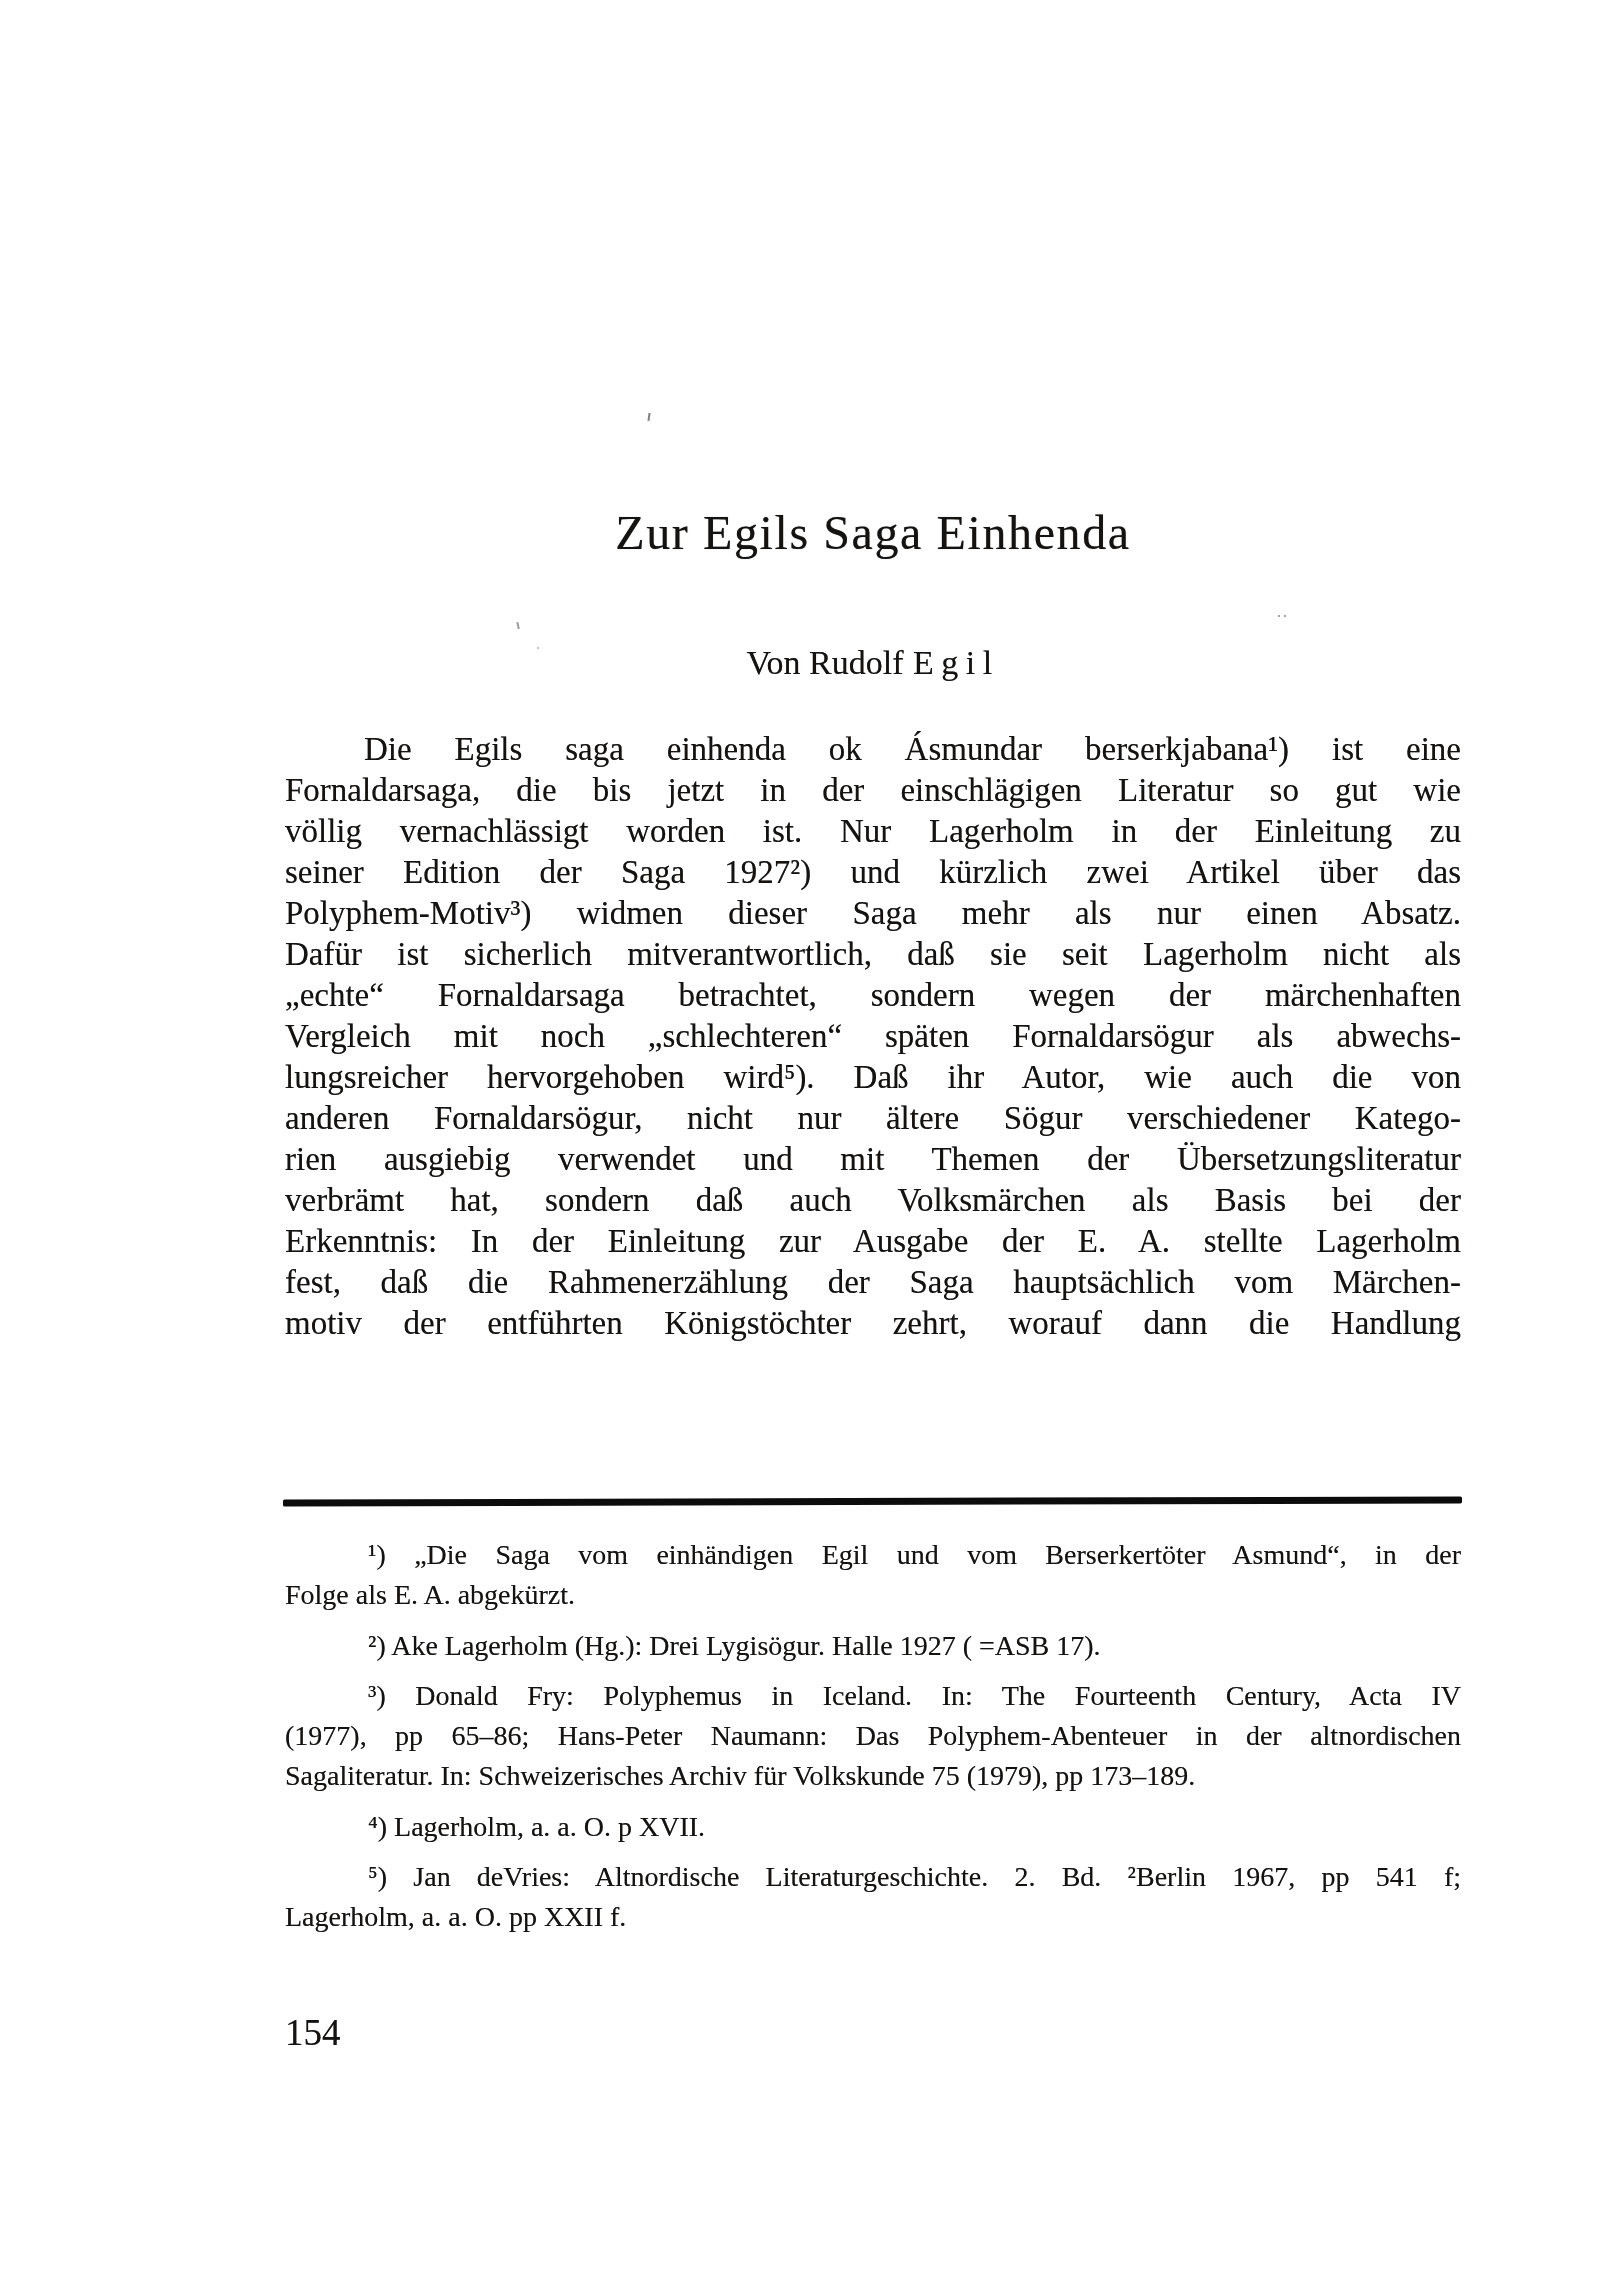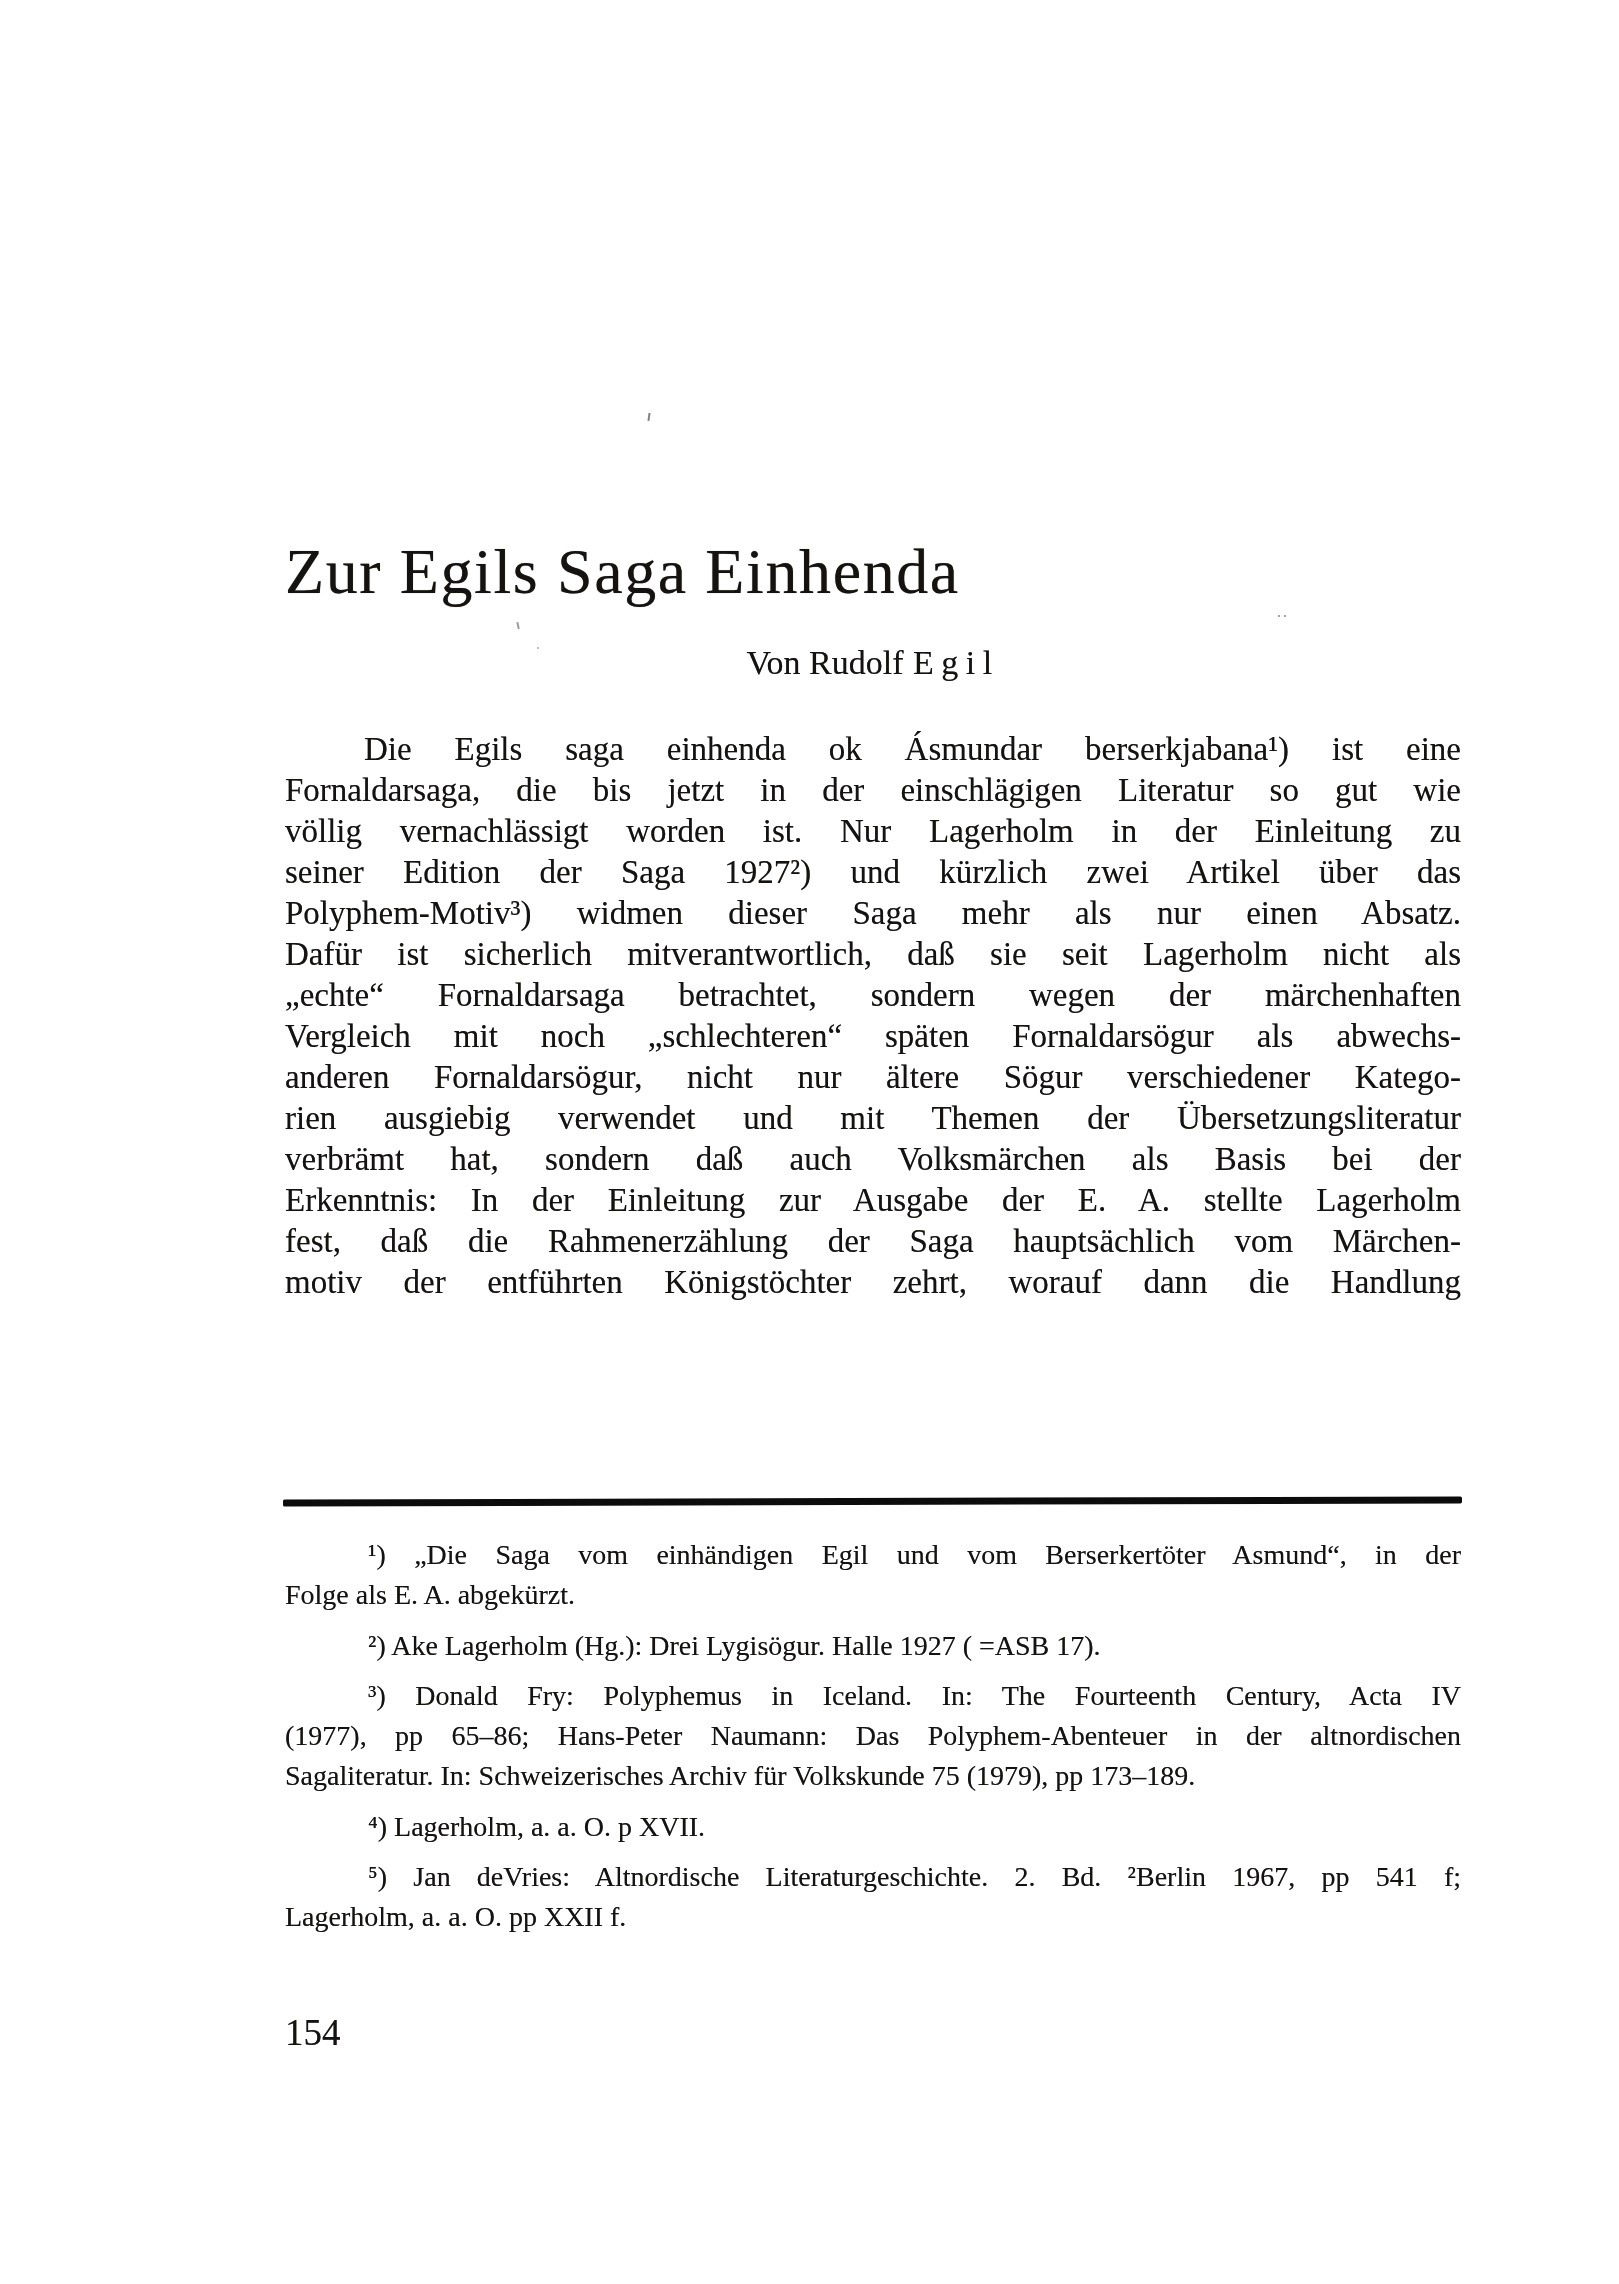--- a/index.html
+++ b/index.html
@@ -6,24 +6,25 @@
   .page{
     position:relative;
     width:1619px;height:2284px;
     background:#ffffff;
     font-family:"Liberation Serif","DejaVu Serif",serif;
     color:#151311;
     overflow:hidden;
   }
   .col{position:absolute;left:285px;width:1176px;}
   .title{
-    top:538px;
-    font-size:64px;
+    top:508px;
+    font-size:48px;
     line-height:1.05;
     letter-spacing:1.6px;
+    text-align:center;
     text-shadow:0 0 0.8px rgba(0,0,0,.55);
     white-space:nowrap;
   }
   .byline{
     top:644px;
     font-size:34px;
     text-align:center;
     text-shadow:0 0 0.4px rgba(0,0,0,.5);
   }
   .byline .surname{letter-spacing:.22em;margin-left:.28em;}
@@ -77,20 +78,21 @@
 
   <div class="col bodytext">
     <div class="bl jl ind">Die Egils saga einhenda ok Ásmundar berserkjabana¹) ist eine</div>
     <div class="bl jl">Fornaldarsaga, die bis jetzt in der einschlägigen Literatur so gut wie</div>
     <div class="bl jl">völlig vernachlässigt worden ist. Nur Lagerholm in der Einleitung zu</div>
     <div class="bl jl">seiner Edition der Saga 1927²) und kürzlich zwei Artikel über das</div>
     <div class="bl jl">Polyphem-Motiv³) widmen dieser Saga mehr als nur einen Absatz.</div>
     <div class="bl jl">Dafür ist sicherlich mitverantwortlich, daß sie seit Lagerholm nicht als</div>
     <div class="bl jl">„echte“ Fornaldarsaga betrachtet, sondern wegen der märchenhaften</div>
     <div class="bl jl">Vergleich mit noch „schlechteren“ späten Fornaldarsögur als abwechs-</div>
+    <div class="bl jl">lungsreicher hervorgehoben wird⁵). Daß ihr Autor, wie auch die von</div>
     <div class="bl jl">anderen Fornaldarsögur, nicht nur ältere Sögur verschiedener Katego-</div>
     <div class="bl jl">rien ausgiebig verwendet und mit Themen der Übersetzungsliteratur</div>
     <div class="bl jl">verbrämt hat, sondern daß auch Volksmärchen als Basis bei der</div>
     <div class="bl jl">Erkenntnis: In der Einleitung zur Ausgabe der E. A. stellte Lagerholm</div>
     <div class="bl jl">fest, daß die Rahmenerzählung der Saga hauptsächlich vom Märchen-</div>
     <div class="bl jl">motiv der entführten Königstöchter zehrt, worauf dann die Handlung</div>
   </div>
 
   <div class="rule"></div>
 

